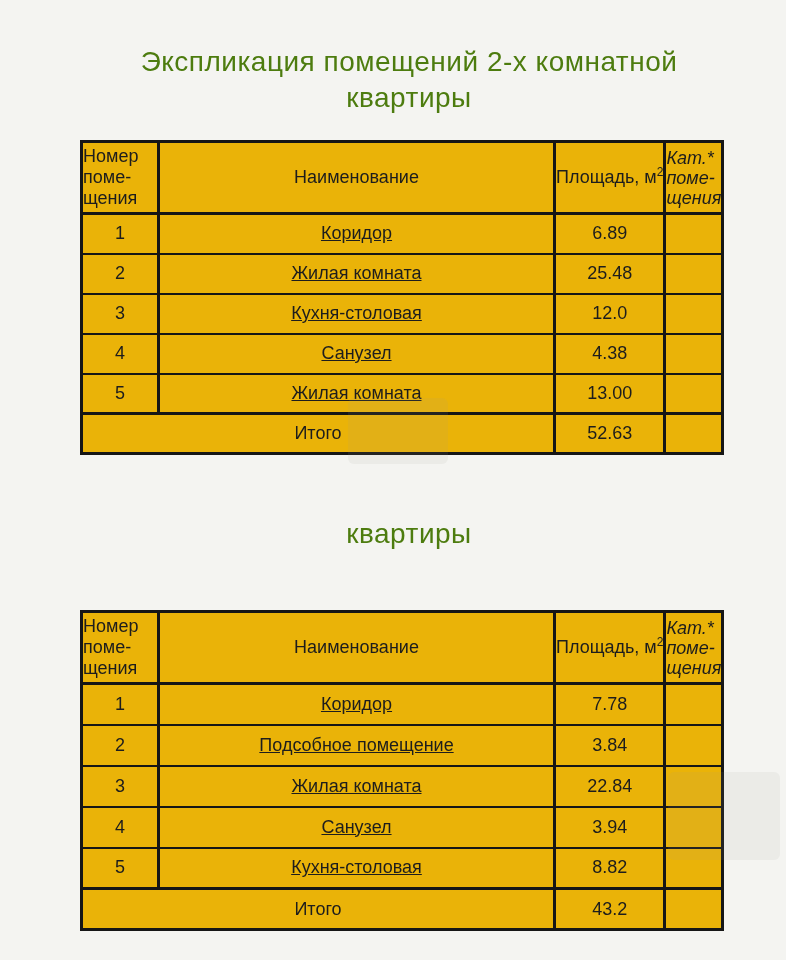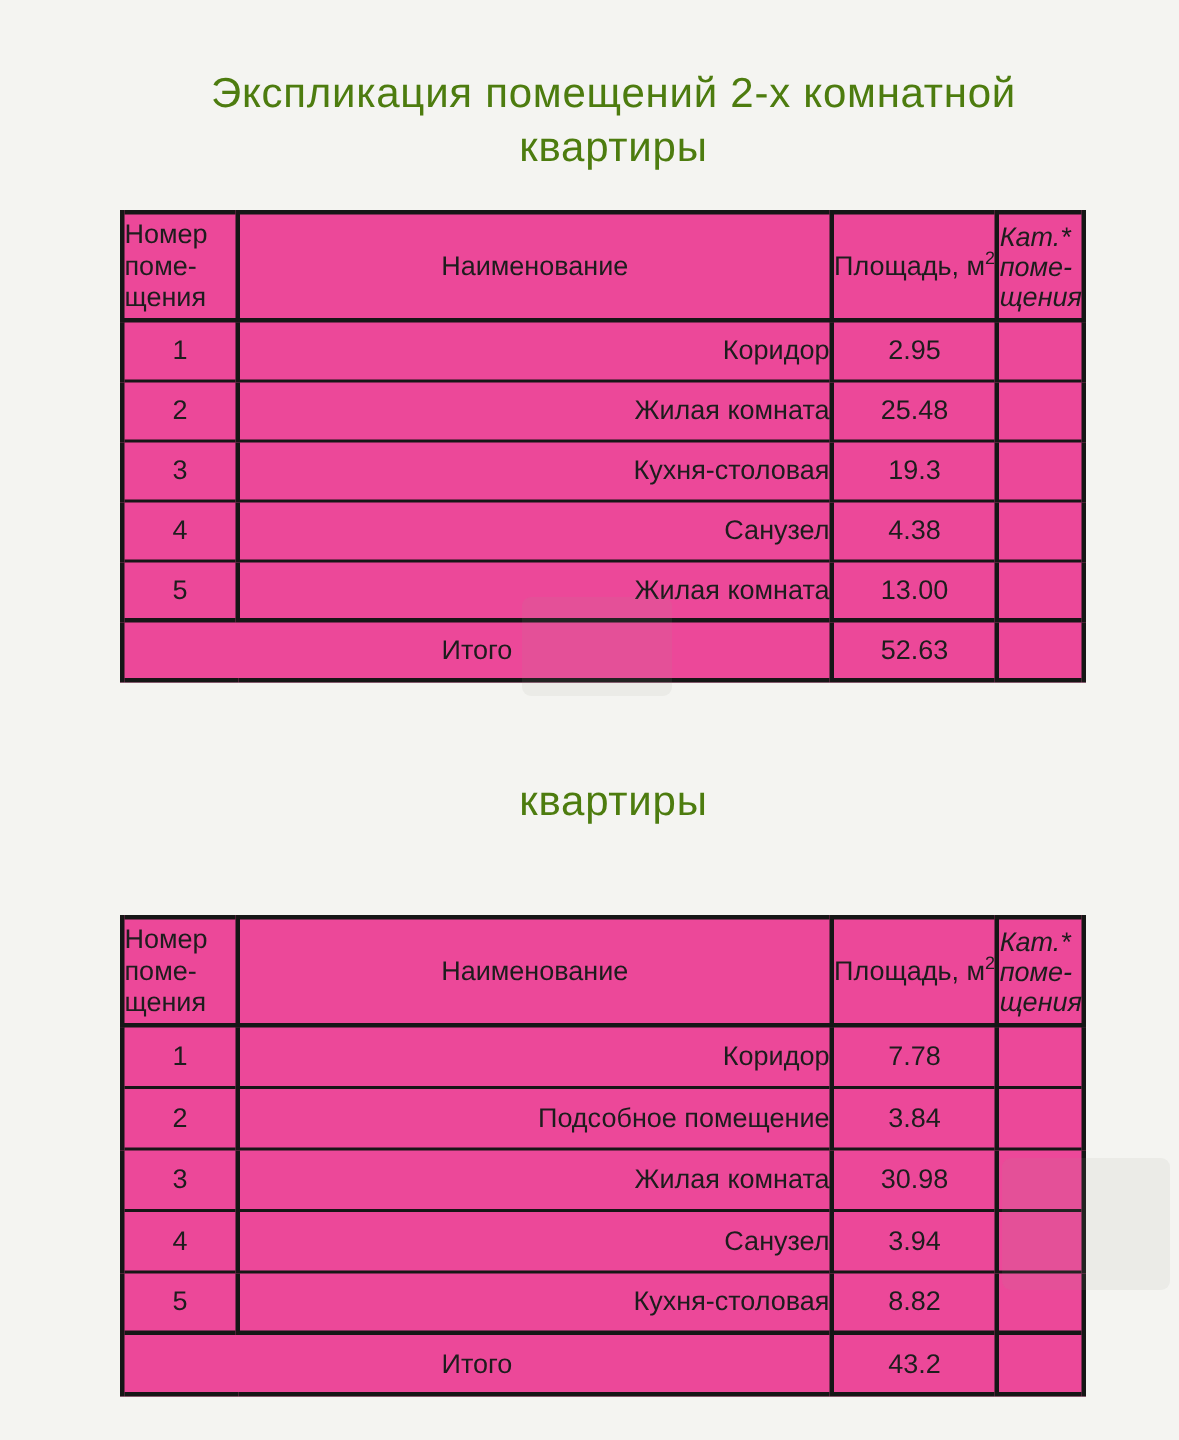--- a/index.html
+++ b/index.html
@@ -29,21 +29,21 @@
   }
   #title-1 { top: 44px; }
   #title-2 { top: 516px; }
 
   
   table.explication {
     position: absolute;
     left: 80px;
     border-collapse: collapse;
     table-layout: fixed;
-    background: #ec4899;
+    background: #eab308;
     border: 3px solid #161616;
   }
   #table-1 { top: 140px; }
   #table-2 { top: 610px; }
 
   table.explication th,
   table.explication td {
     border-top: 2px solid #161616;
     border-bottom: 2px solid #161616;
     border-left: 3px solid #161616;
@@ -80,21 +80,21 @@
   th.h-cat {
     text-align: left;
     padding-left: 3px;
     font-size: 17px;
     line-height: 20px;
     white-space: nowrap;
     font-style: italic;
   }
 
   td.c-num { text-align: center; }
-  td.c-name { text-align: right; padding-left: 13px; }
+  td.c-name { text-align: center; padding-left: 13px; text-decoration: underline; }
   td.c-area { text-align: center; }
   td.c-cat { }
 
   td.c-total-label { text-align: center; padding-left: 10px; }
 
   
   .watermark {
     position: absolute;
     background: rgba(160, 160, 152, 0.10);
     border-radius: 6px;
@@ -129,33 +129,33 @@
     <th class="h-area"><span>Площадь, м</span><sup>2</sup></th>
     <th class="h-cat">
       <div>Кат.*</div>
       <div>поме-</div>
       <div>щения</div>
     </th>
   </tr>
   <tr class="data-row">
     <td class="c-num">1</td>
     <td class="c-name">Коридор</td>
-    <td class="c-area">2.95</td>
+    <td class="c-area">6.89</td>
     <td class="c-cat"></td>
   </tr>
   <tr class="data-row">
     <td class="c-num">2</td>
     <td class="c-name">Жилая комната</td>
     <td class="c-area">25.48</td>
     <td class="c-cat"></td>
   </tr>
   <tr class="data-row">
     <td class="c-num">3</td>
     <td class="c-name">Кухня-столовая</td>
-    <td class="c-area">19.3</td>
+    <td class="c-area">12.0</td>
     <td class="c-cat"></td>
   </tr>
   <tr class="data-row">
     <td class="c-num">4</td>
     <td class="c-name">Санузел</td>
     <td class="c-area">4.38</td>
     <td class="c-cat"></td>
   </tr>
   <tr class="data-row">
     <td class="c-num">5</td>
@@ -205,21 +205,21 @@
   </tr>
   <tr class="data-row">
     <td class="c-num">2</td>
     <td class="c-name">Подсобное помещение</td>
     <td class="c-area">3.84</td>
     <td class="c-cat"></td>
   </tr>
   <tr class="data-row">
     <td class="c-num">3</td>
     <td class="c-name">Жилая комната</td>
-    <td class="c-area">30.98</td>
+    <td class="c-area">22.84</td>
     <td class="c-cat"></td>
   </tr>
   <tr class="data-row">
     <td class="c-num">4</td>
     <td class="c-name">Санузел</td>
     <td class="c-area">3.94</td>
     <td class="c-cat"></td>
   </tr>
   <tr class="data-row">
     <td class="c-num">5</td>

